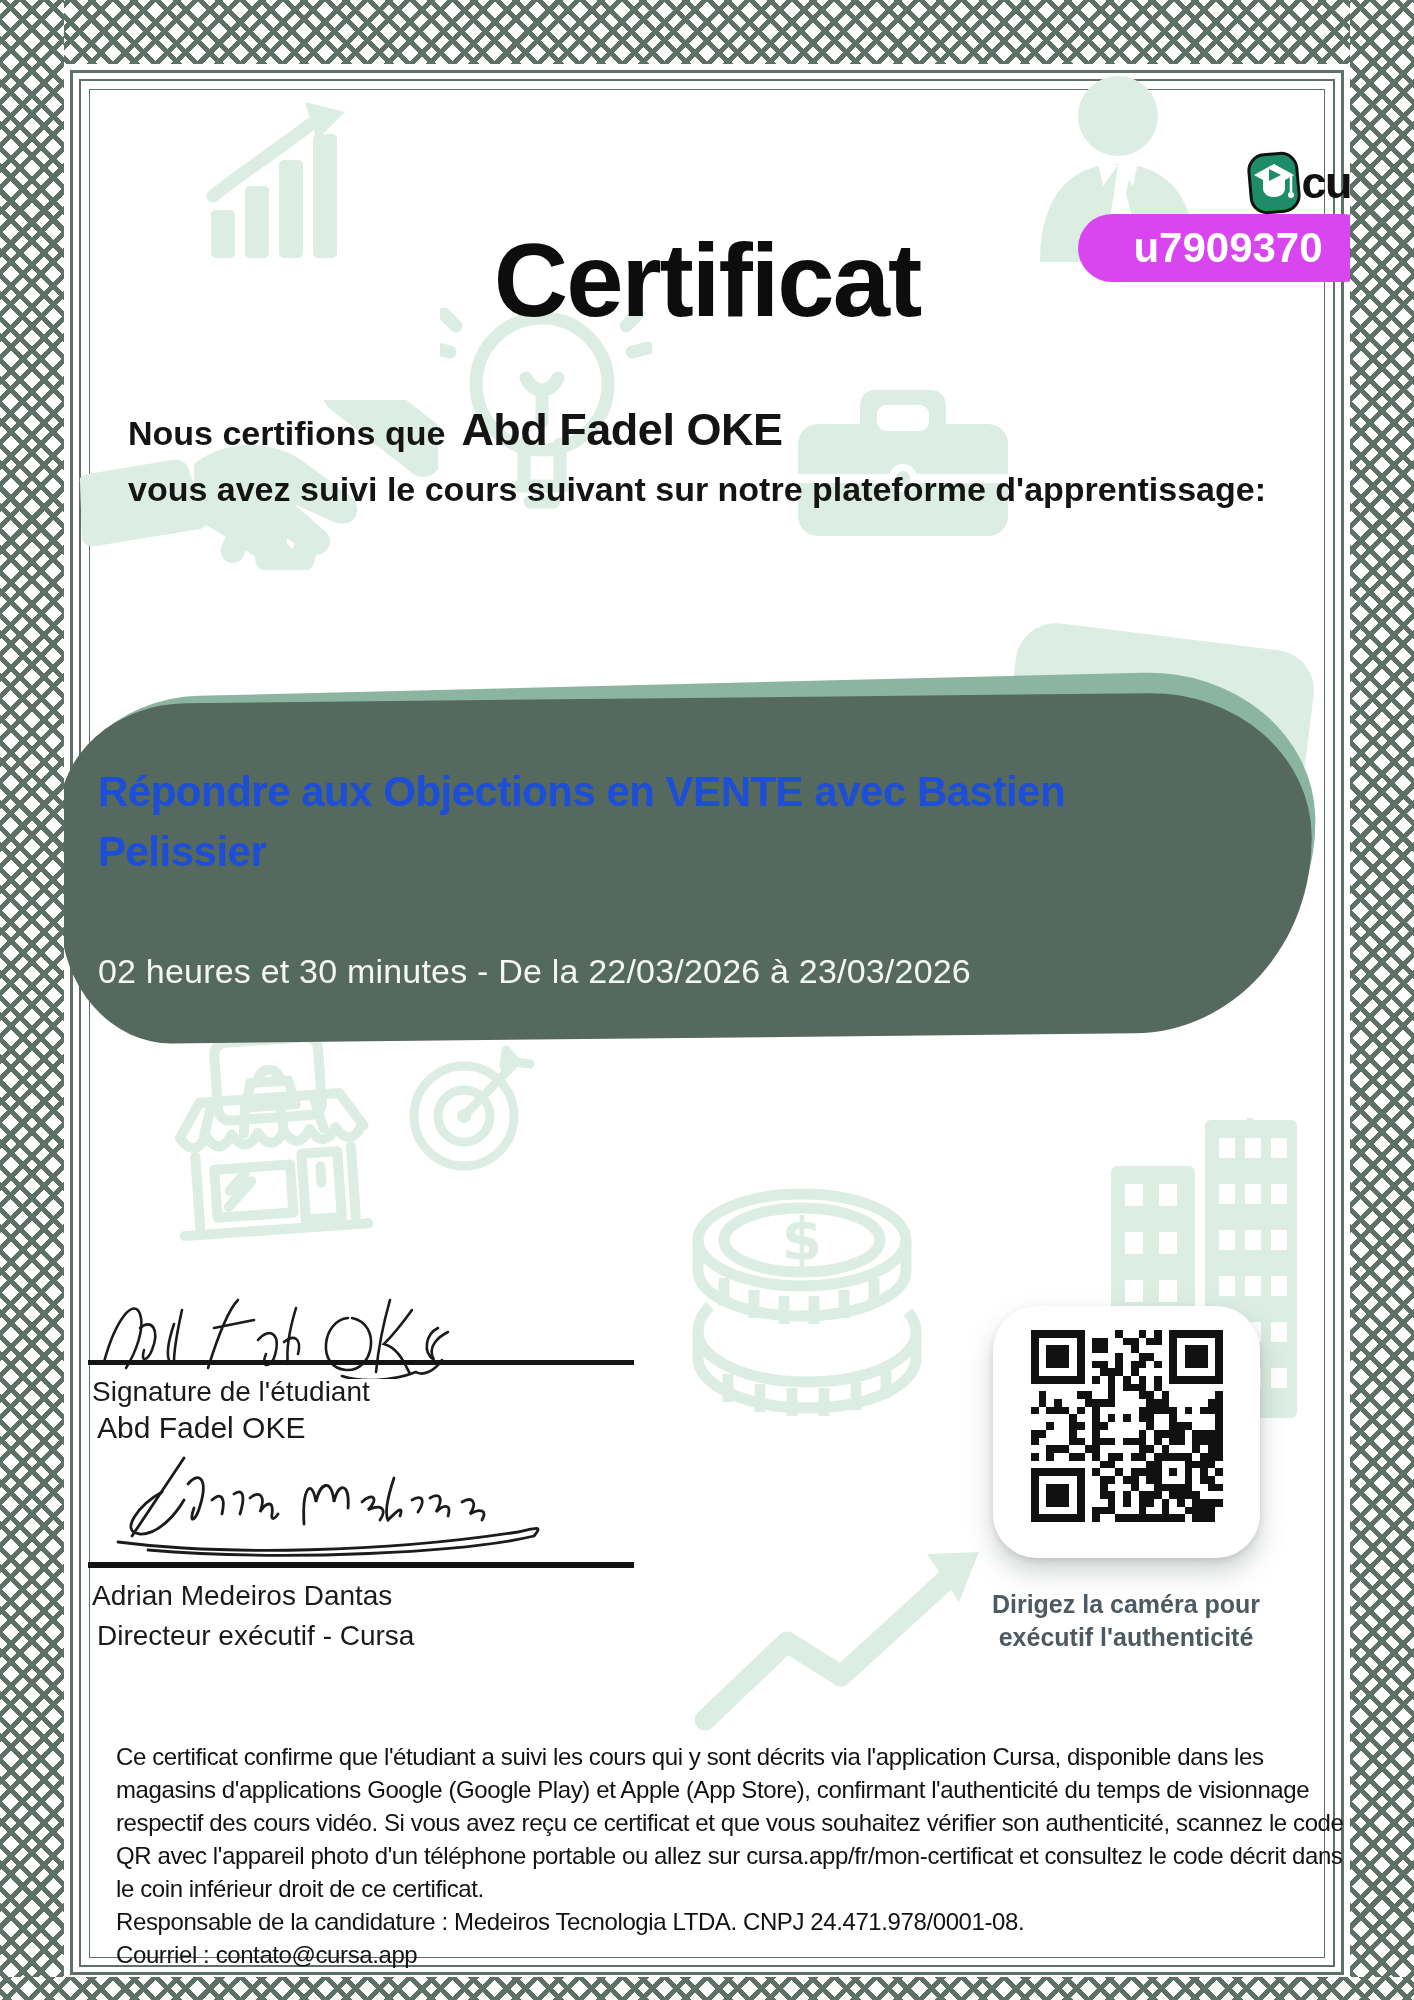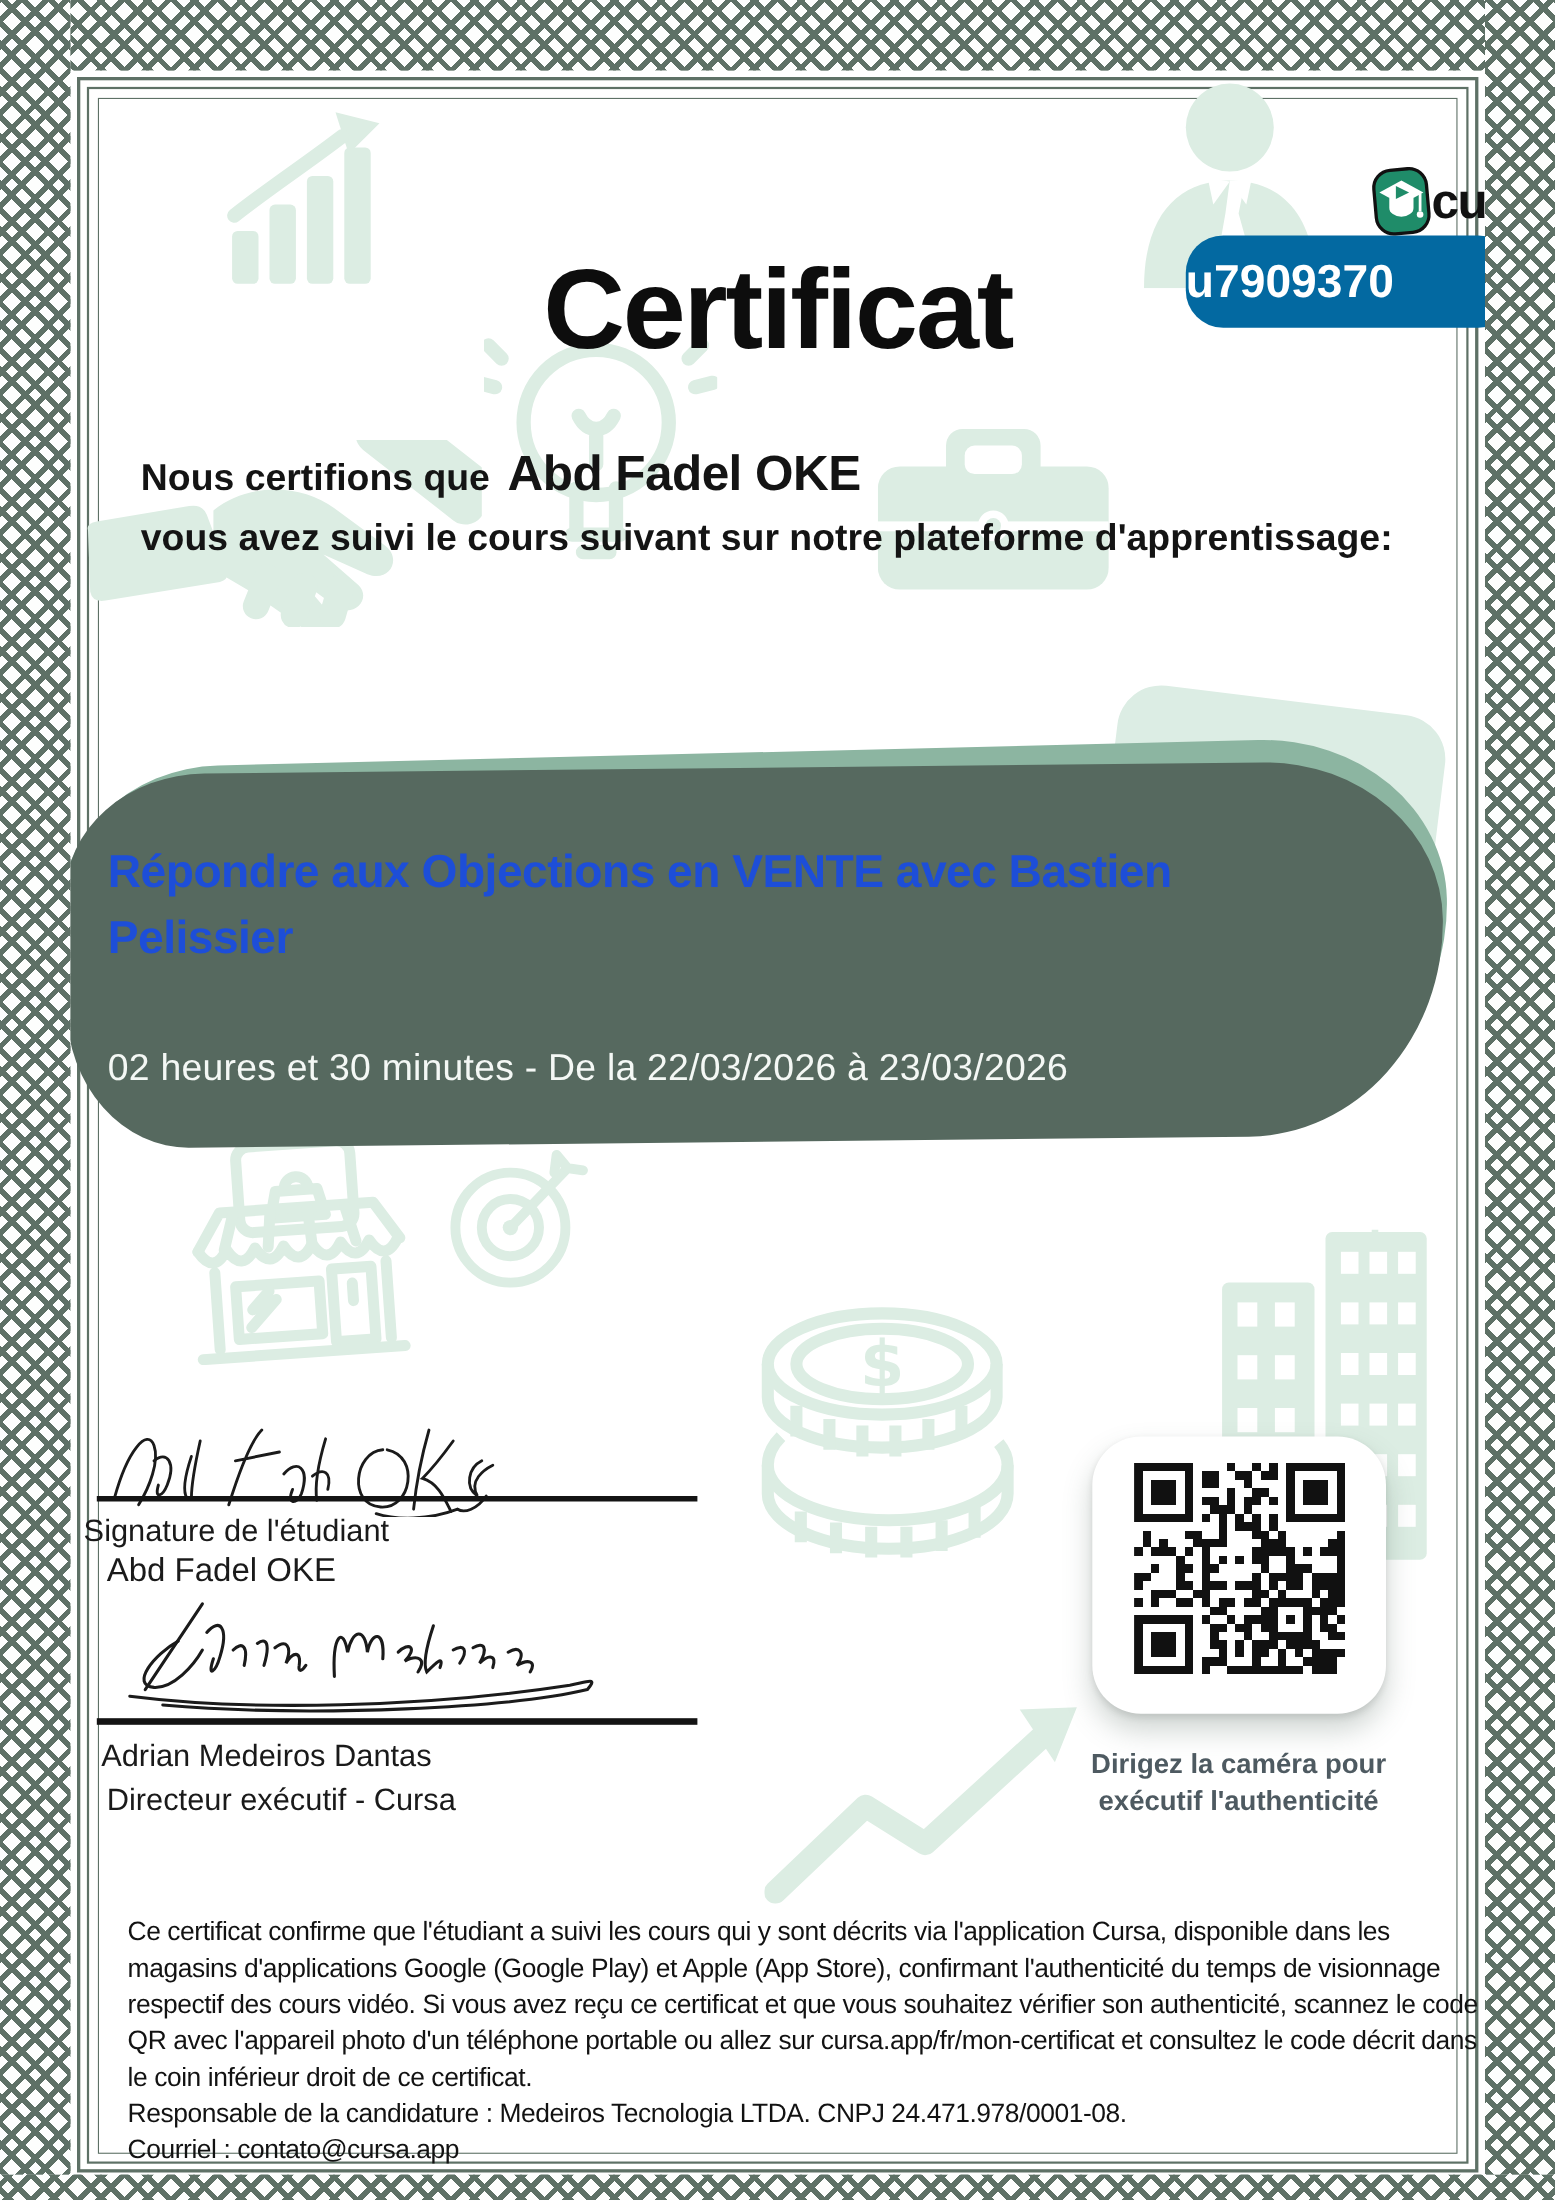--- a/index.html
+++ b/index.html
@@ -24,23 +24,23 @@
   .frame-a{left:70px;top:70px;right:70px;bottom:25px;border:3px solid #5E7166;}
   .frame-b{left:79px;top:79px;right:79px;bottom:33px;border:2px solid #5E7166;}
   .frame-c{left:89px;top:89px;right:89px;bottom:42px;border:1px solid #5E7166;}
   
   .decor{position:absolute;z-index:1;}
   
   .logo-row{position:absolute;left:0;right:0;top:150px;display:flex;justify-content:flex-end;align-items:center;z-index:4;}
   .logo-word{font-size:45px;font-weight:800;letter-spacing:-1.5px;color:#111;}
   .big-title{position:absolute;left:0;right:0;top:222px;text-align:center;font-size:103px;font-weight:900;letter-spacing:-2px;color:#0d0d0d;z-index:4;}
   .code-badge{
-    position:absolute;left:1078px;top:214px;width:300px;height:84px;z-index:3;
-    background:#0369a1;border-radius:34px;color:#fff;font-size:42px;font-weight:600;
-    display:flex;align-items:center;
+    position:absolute;left:1078px;top:214px;width:300px;height:68px;z-index:3;
+    background:#d946ef;border-radius:34px;color:#fff;font-size:42px;font-weight:600;
+    display:flex;align-items:center;justify-content:center;
   }
   
   .intro{position:absolute;left:128px;top:404px;z-index:4;}
   .intro-line1{display:flex;align-items:baseline;}
   .intro-prefix{font-size:34px;font-weight:600;}
   .intro-name{font-size:45px;font-weight:700;margin-left:16px;letter-spacing:-0.5px;}
   .intro-line2{font-size:34px;font-weight:600;margin-top:14px;}
   
   .banner-glow{position:absolute;left:1005px;top:636px;width:300px;height:240px;background:#DCEDE4;border-radius:40px;transform:rotate(7deg);z-index:1;}
   .banner-under{position:absolute;left:54px;top:684px;width:1262px;height:336px;background:#8CB5A1;
@@ -249,21 +249,21 @@
       <path d="M118,84 C128,52 138,26 148,16 M124,44 L164,36"></path>
       <path d="M168,56 C180,42 192,50 184,74 C180,84 170,84 176,70"></path>
       <path d="M206,24 C200,44 196,66 198,80 M194,58 C204,50 212,54 208,70"></path>
       <path d="M258,34 C232,36 226,84 256,86 C284,88 292,40 262,34"></path>
       <path d="M300,16 C292,44 288,68 286,88 M322,26 C306,48 298,56 294,60 C308,64 314,78 320,90"></path>
       <path d="M348,44 C336,50 332,68 344,76 C336,62 350,52 358,48 M352,76 C344,88 332,92 326,88"></path>
       <path d="M326,88 C300,98 270,98 252,92"></path>
     </g>
   </svg>
   <div class="sig-line" style="left:88px;top:1360px;width:546px;height:5px;"></div>
-  <div class="sig-label" style="left:76px;top:1376px;">Signature de l'étudiant</div>
+  <div class="sig-label" style="left:92px;top:1376px;">Signature de l'étudiant</div>
   <div class="sig-label" style="left:97px;top:1411px;font-size:30px;">Abd Fadel OKE</div>
 
   <svg class="sig-script" style="left:88px;top:1440px;" width="500" height="130" viewBox="0 0 500 130">
     <g stroke="#1b1b1b" stroke-width="2.8" fill="none" stroke-linecap="round">
       <path d="M44,96 L96,18"></path>
       <path d="M74,52 C52,64 30,92 52,94 C70,95 88,74 96,60"></path>
       <path d="M100,44 C112,30 120,40 112,66 C108,80 100,86 106,68"></path>
       <path d="M124,60 C132,52 138,56 134,74 M146,54 C154,48 158,54 152,74 M162,58 C172,50 178,56 172,72 C178,62 186,60 184,74 C183,80 186,80 190,74"></path>
       <path d="M216,84 C214,46 224,38 228,62 C232,42 244,38 246,62 C250,42 262,42 260,68"></path>
       <path d="M274,62 C284,52 292,58 280,70 C292,64 300,68 292,80"></path>

